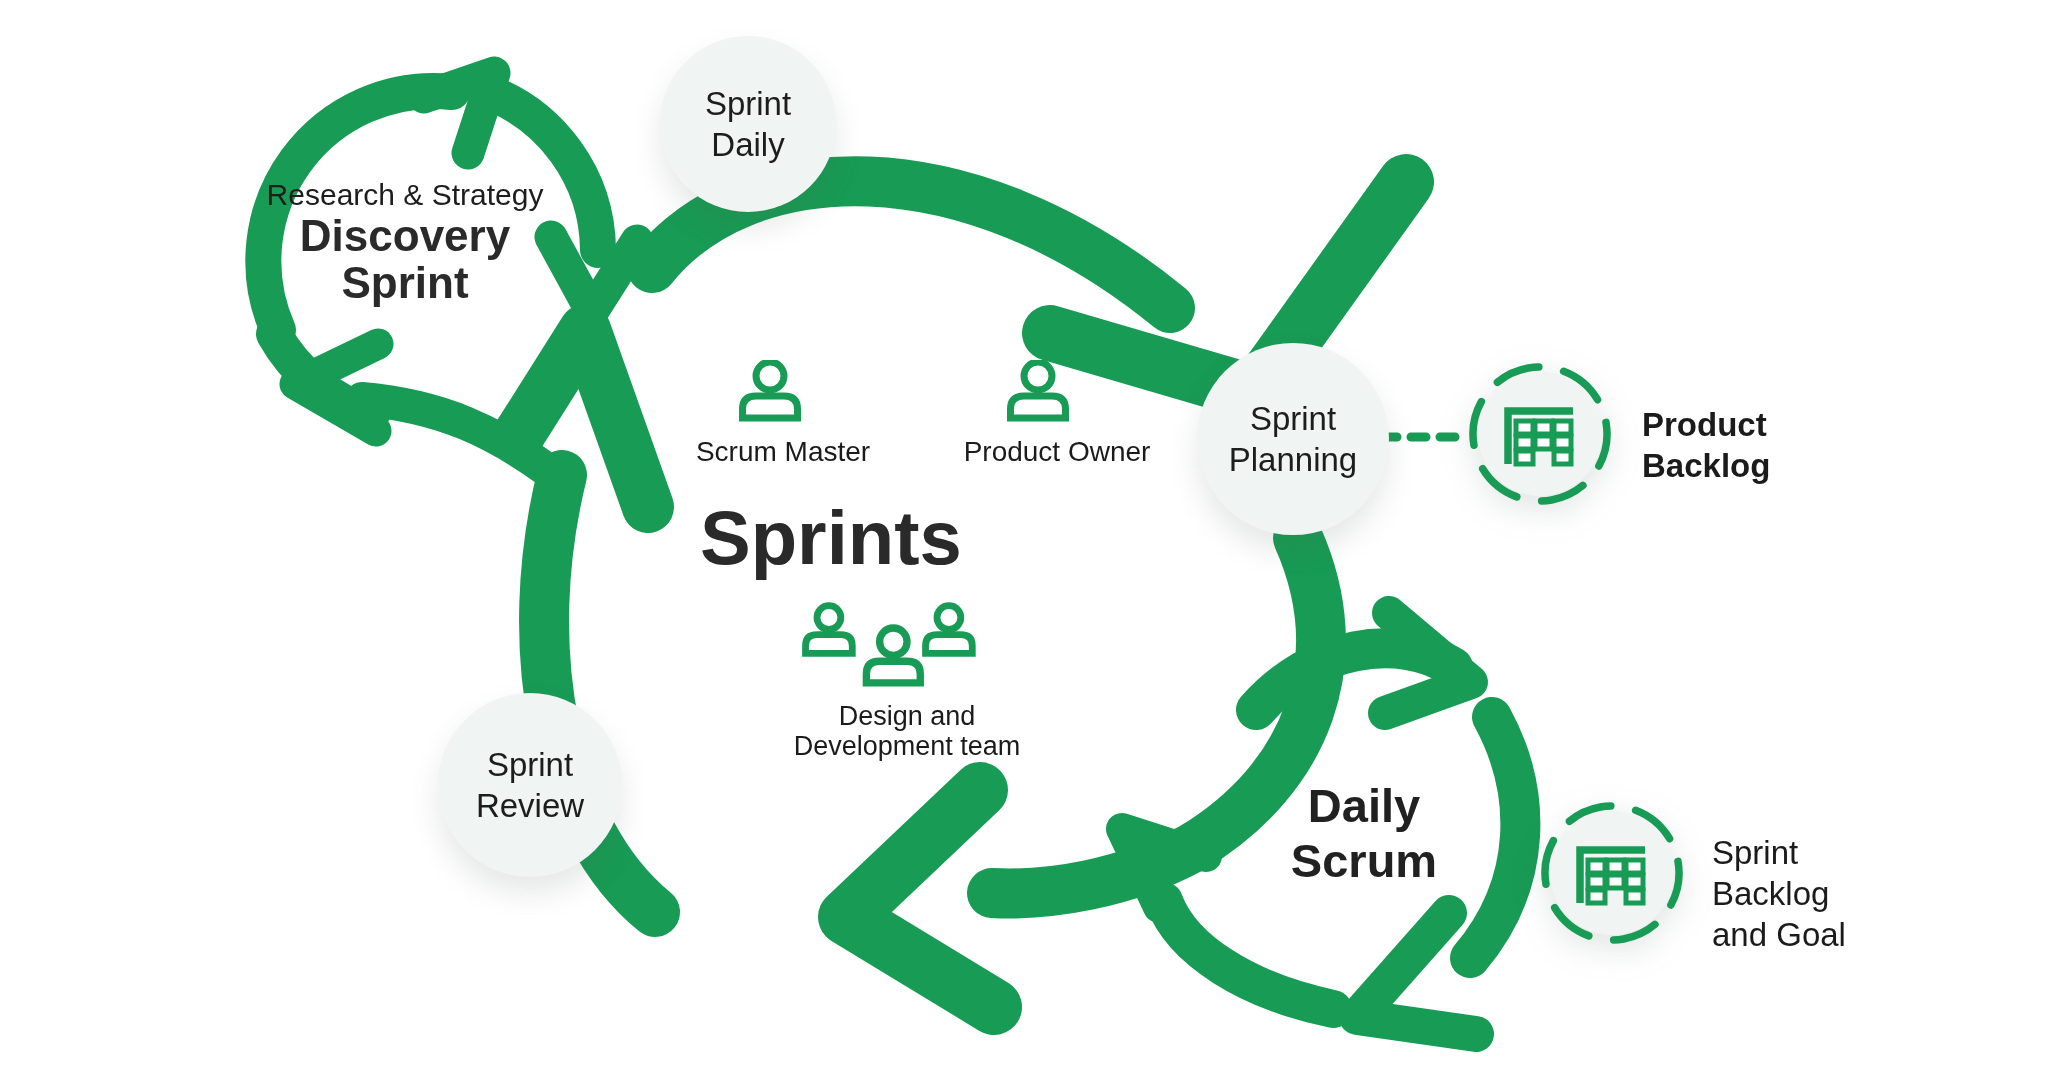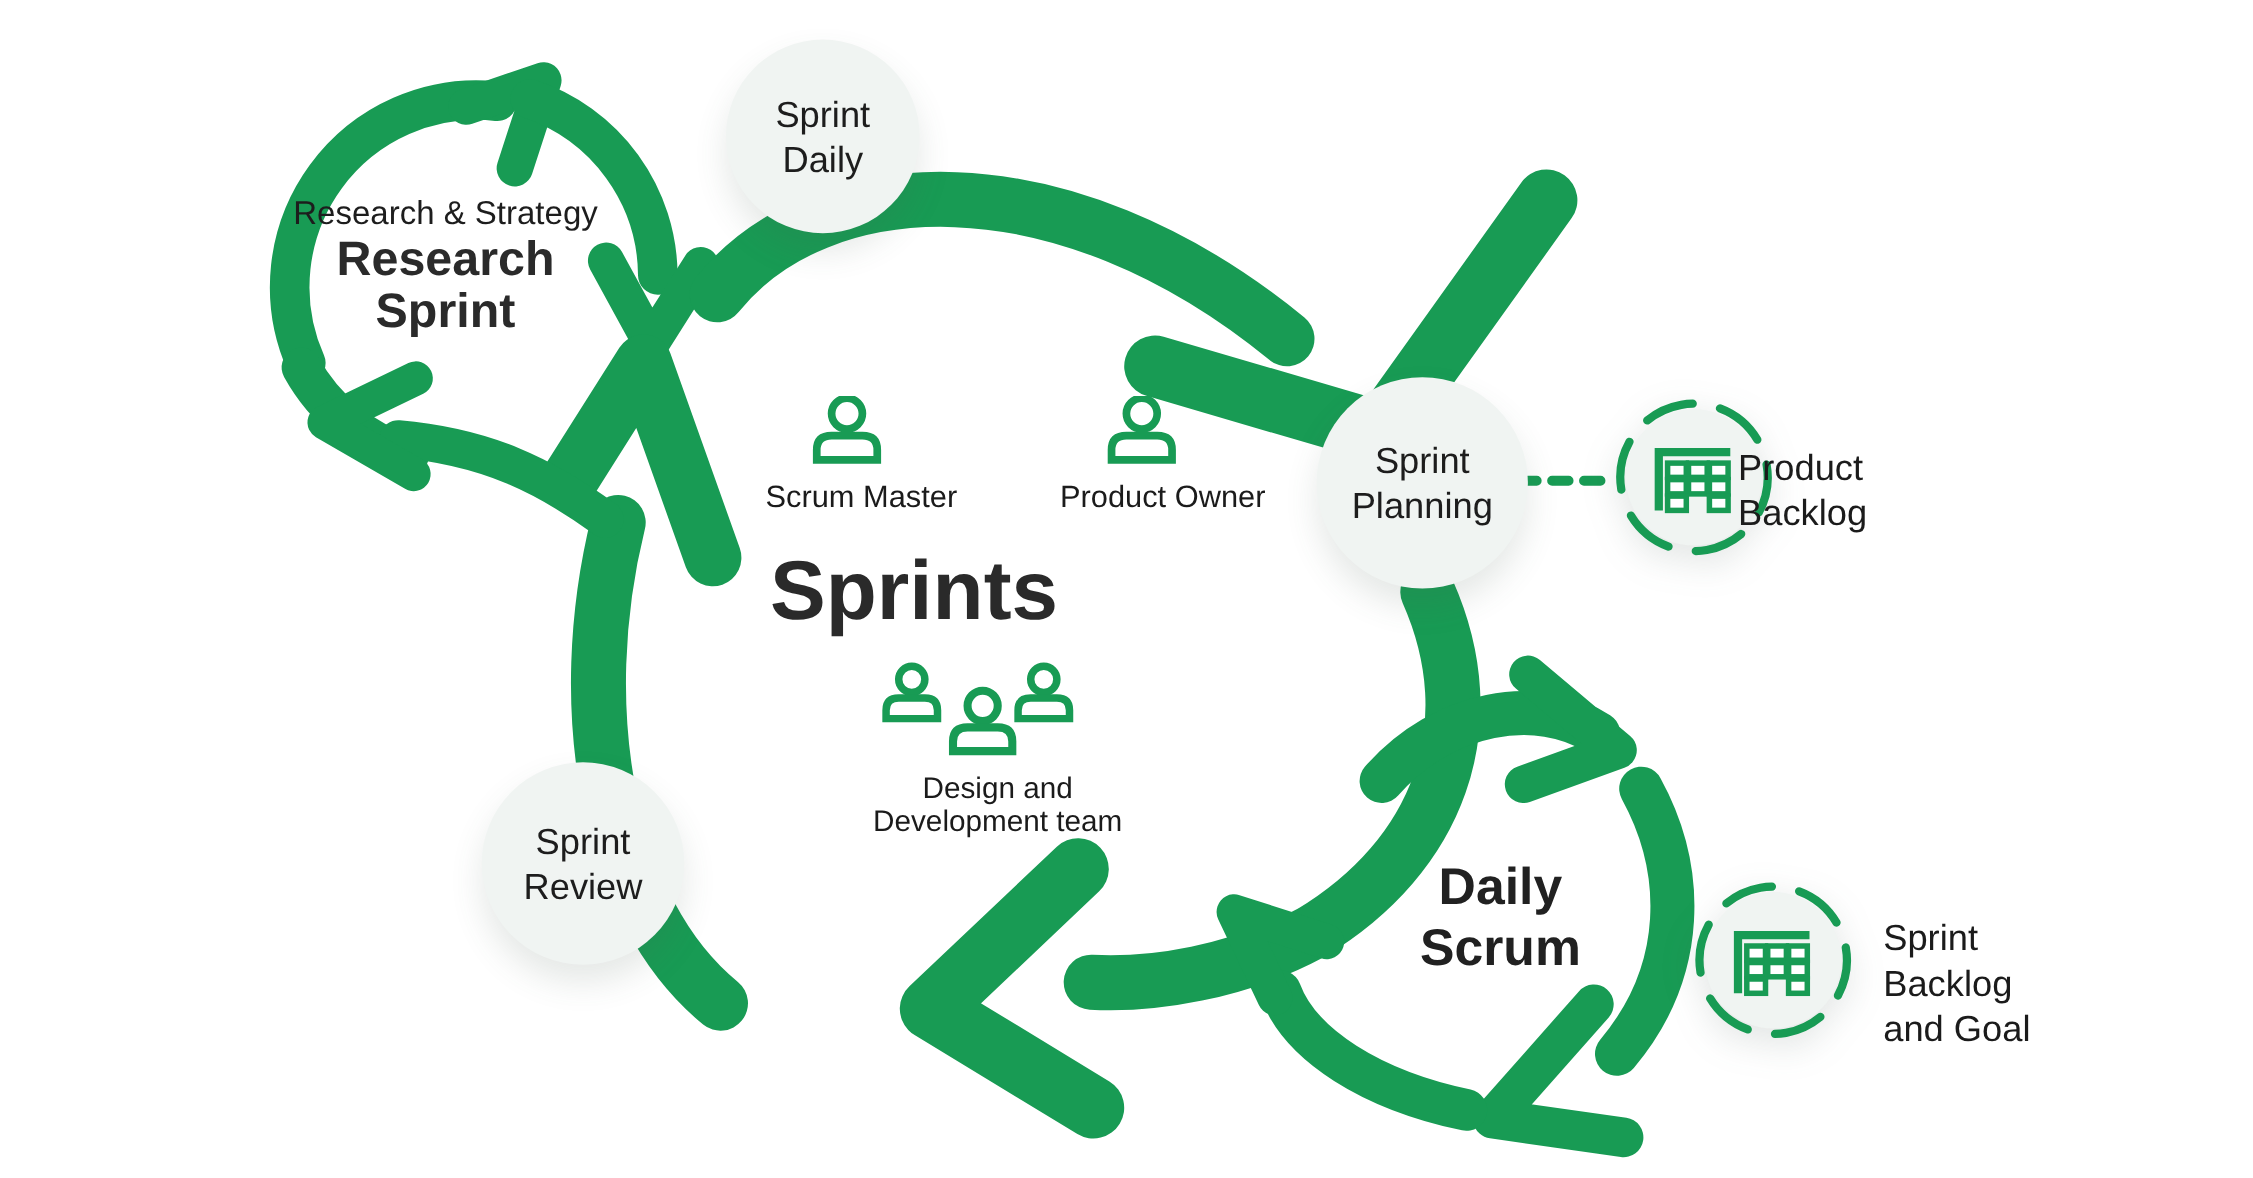--- a/index.html
+++ b/index.html
@@ -32,21 +32,21 @@
   .role-label{position:absolute;z-index:3;width:220px;text-align:center;font-size:28px;color:#1b1b1b;}
   #scrum-master-label{left:673px;top:436px;}
   #product-owner-label{left:947px;top:436px;}
 
   #team-label{left:757px;top:701px;width:300px;text-align:center;font-size:27px;line-height:30px;color:#1b1b1b;}
 
   #daily-scrum-title{left:1214px;top:778px;width:300px;text-align:center;
     font-size:47px;line-height:55px;font-weight:bold;color:#212121;}
 
   .artifact-label{position:absolute;z-index:3;font-size:33px;line-height:41px;color:#1b1b1b;}
-  #product-backlog-label{left:1580px;top:404px;}
+  #product-backlog-label{left:1642px;top:404px;font-weight:bold;}
   #sprint-backlog-label{left:1712px;top:832px;}
 
   .icon-abs{position:absolute;z-index:3;}
   .person-icon path,.person-icon circle{stroke:var(--green,#189B54);fill:#ffffff;}
   .artifact-badge{position:absolute;z-index:2;filter:drop-shadow(0 10px 16px rgba(70,90,80,.15));}
 </style>
 </head>
 <body>
 
 <div id="canvas">
@@ -88,21 +88,21 @@
     <span>Planning</span>
   </div>
 
   <div id="sprint-review-circle" class="event-circle">
     <span>Sprint</span>
     <span>Review</span>
   </div>
 
   <div id="discovery-block" class="txt">
     <div class="sub">Research &amp; Strategy</div>
-    <div class="big">Research</div>
+    <div class="big">Discovery</div>
     <div class="big">Sprint</div>
   </div>
 
   <svg class="icon-abs person-icon" style="left:736px;top:360px;" width="68" height="64" viewBox="0 0 68 64">
     <circle cx="34" cy="16" r="14" stroke-width="7"></circle>
     <path d="M 6.5,58 L 6.5,49 Q 6.5,36 20,36 L 48,36 Q 61.5,36 61.5,49 L 61.5,58 Z" stroke-width="7"></path>
   </svg>
   <div id="scrum-master-label" class="role-label">Scrum Master</div>
 
   <svg class="icon-abs person-icon" style="left:1004px;top:360px;" width="68" height="64" viewBox="0 0 68 64">

